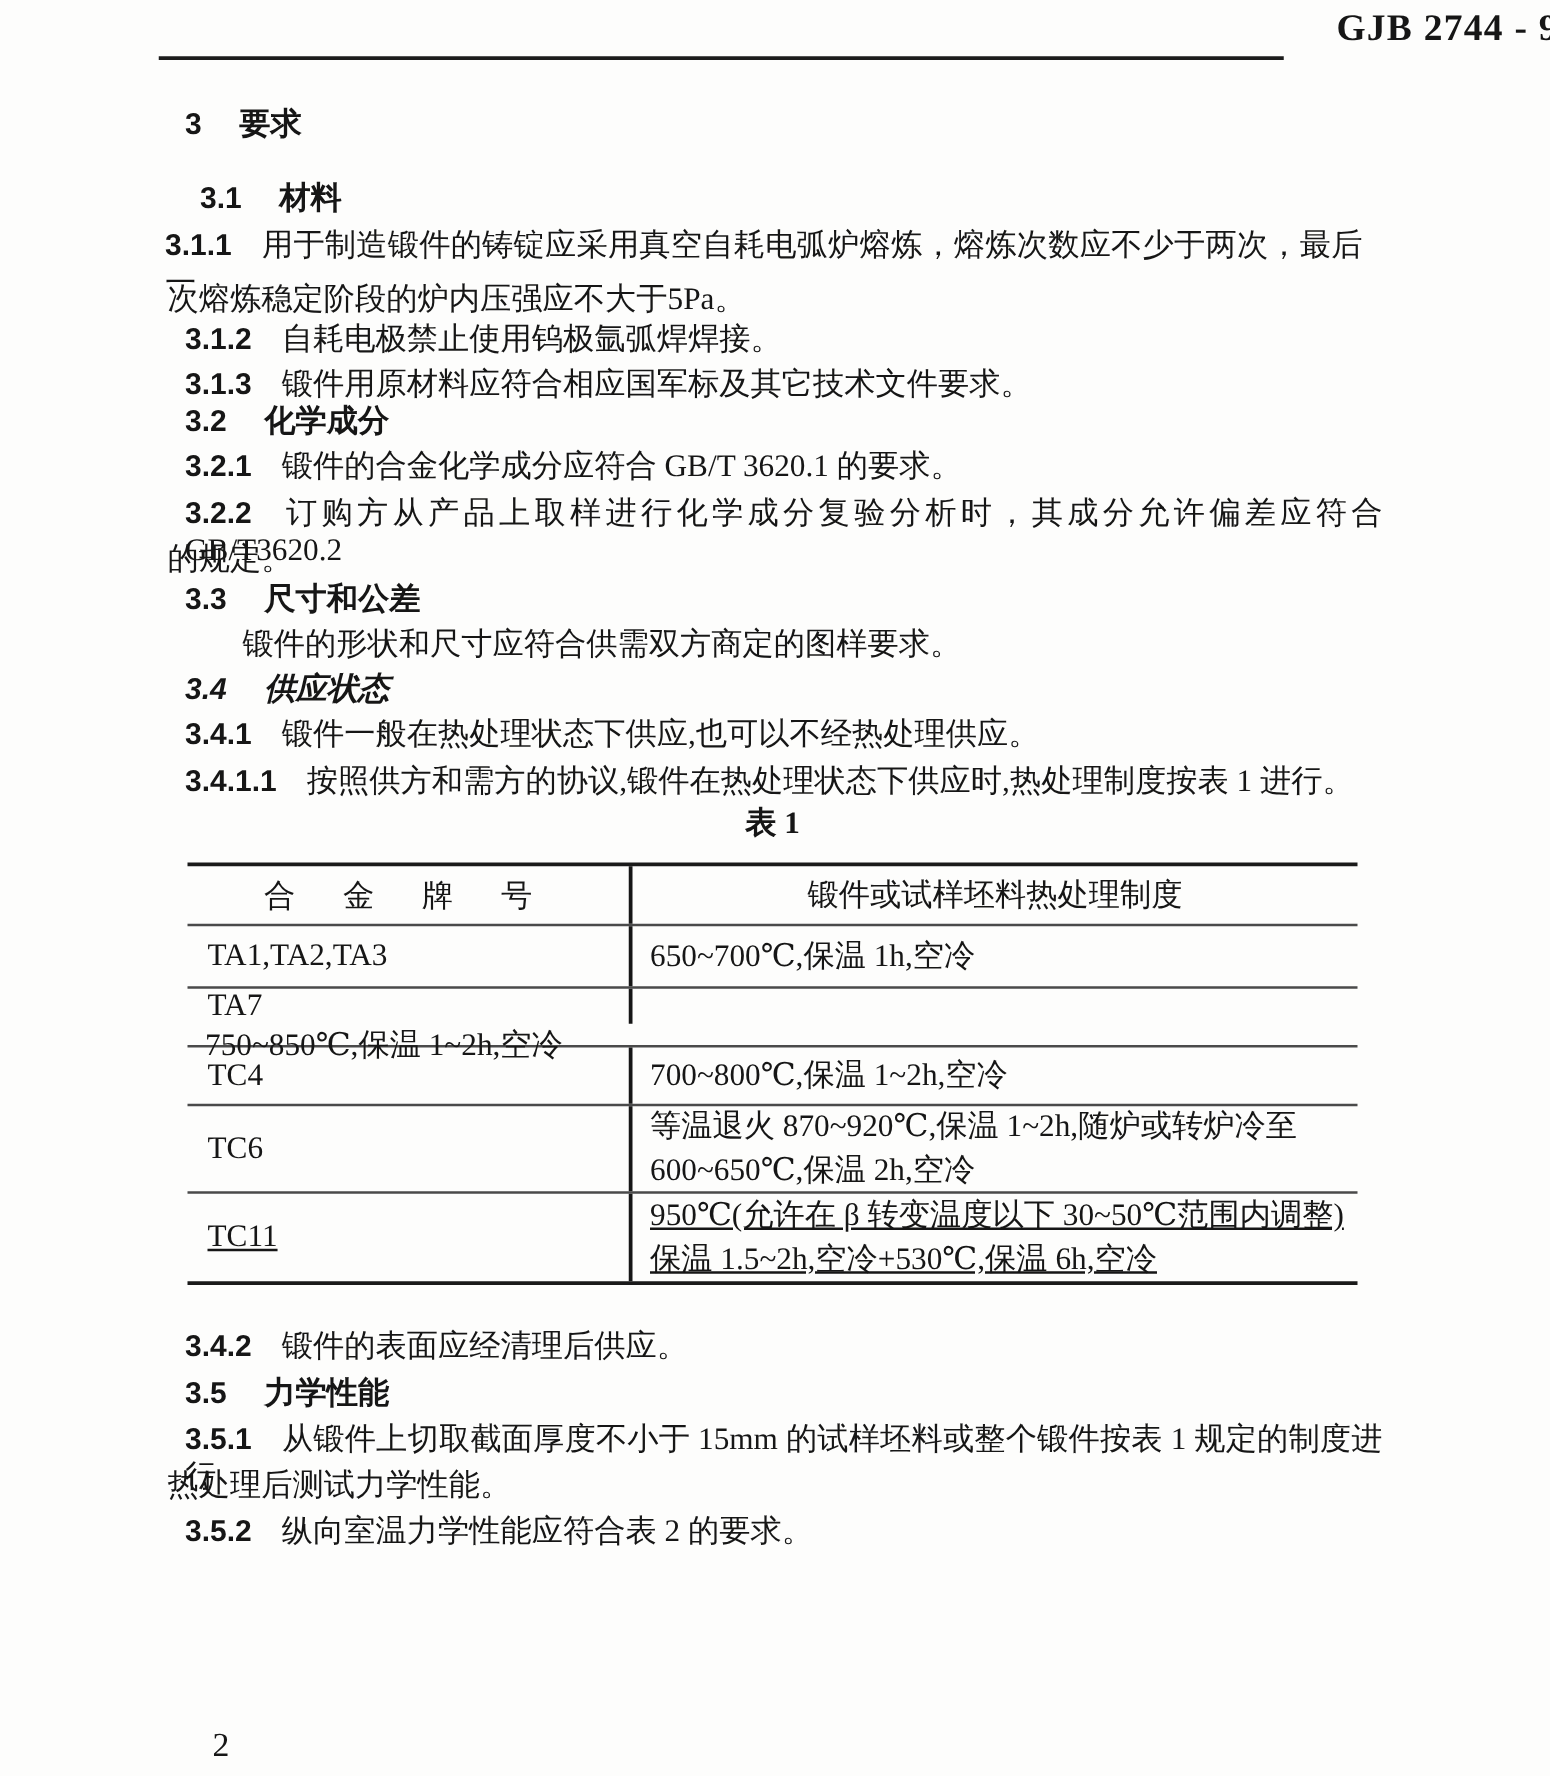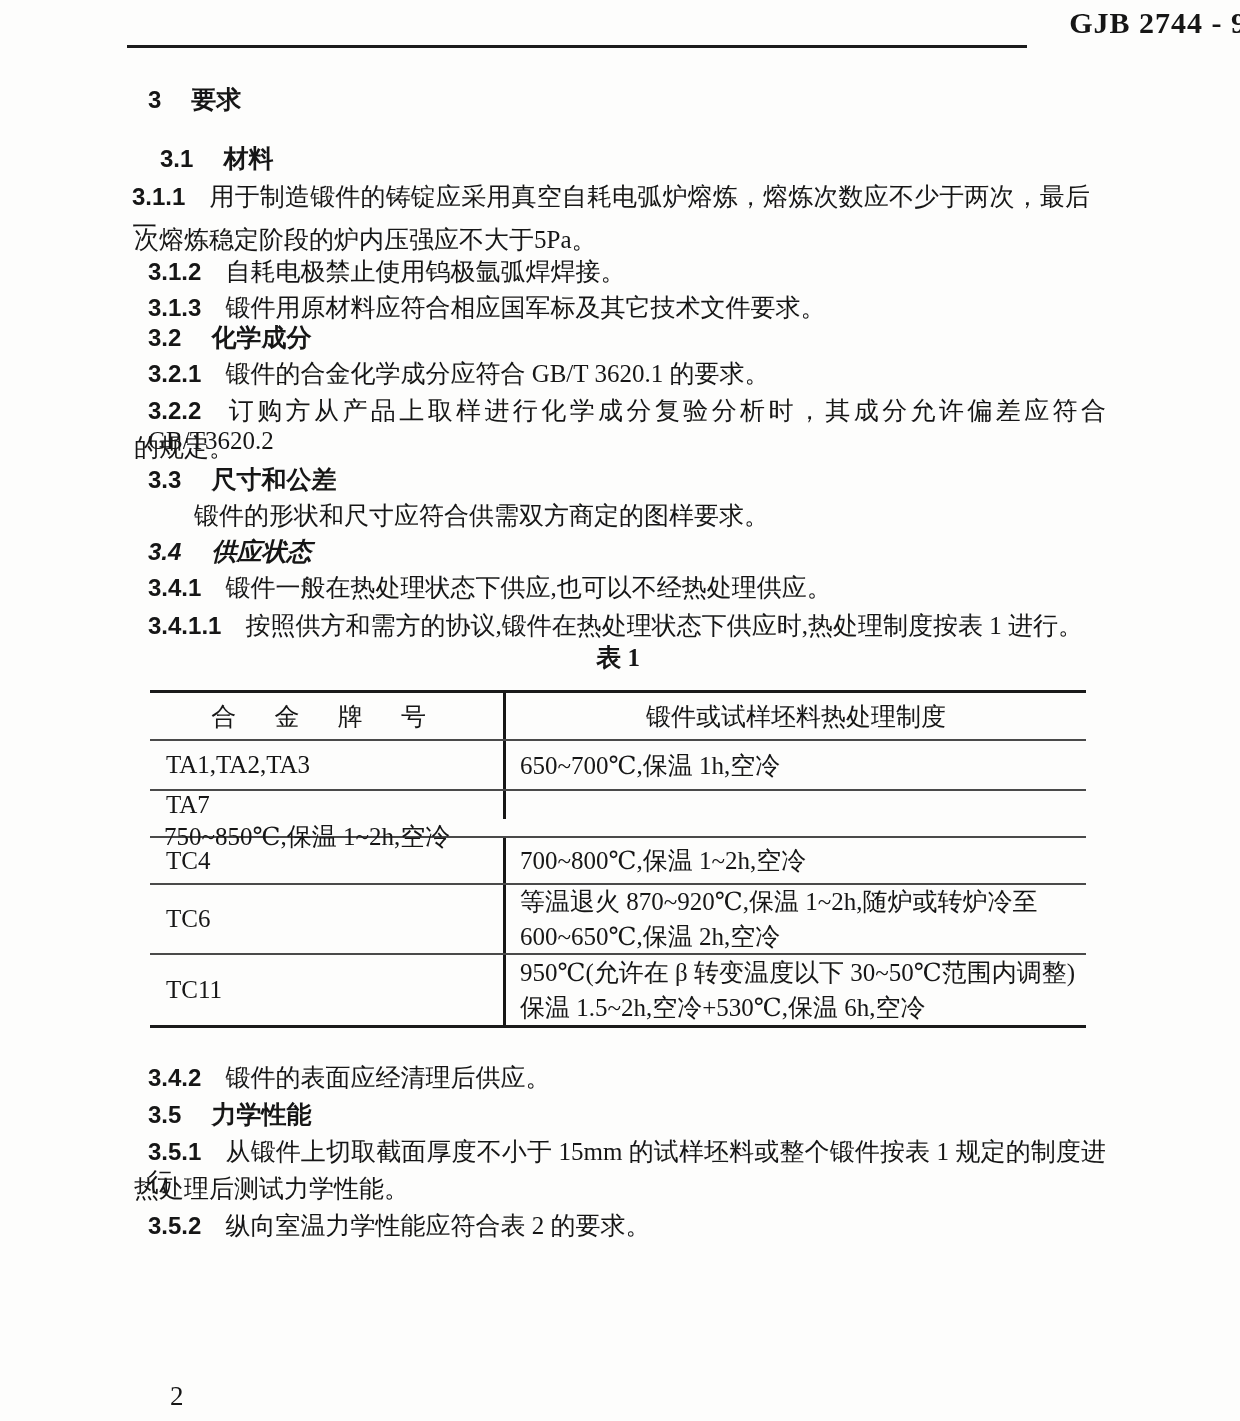--- a/index.html
+++ b/index.html
@@ -133,21 +133,21 @@
         <div>700~800℃,保温 1~2h,空冷</div>
       </div>
     </div>
     <div class="trow" style="height:70px;">
       <div class="tc1">TC6</div>
       <div class="tc2">
         <div>等温退火 870~920℃,保温 1~2h,随炉或转炉冷至</div>
         <div>600~650℃,保温 2h,空冷</div>
       </div>
     </div>
-    <div class="trow" style="height:70px;">
+    <div class="trow" style="height:70px;text-decoration:underline;">
       <div class="tc1">TC11</div>
       <div class="tc2">
         <div>950℃(允许在 β 转变温度以下 30~50℃范围内调整)</div>
         <div>保温 1.5~2h,空冷+530℃,保温 6h,空冷</div>
       </div>
     </div>
   </div>
 
   <div class="line" style="top:1063px; left:148px;">
     <span class="num">3.4.2</span><span>锻件的表面应经清理后供应。</span>

